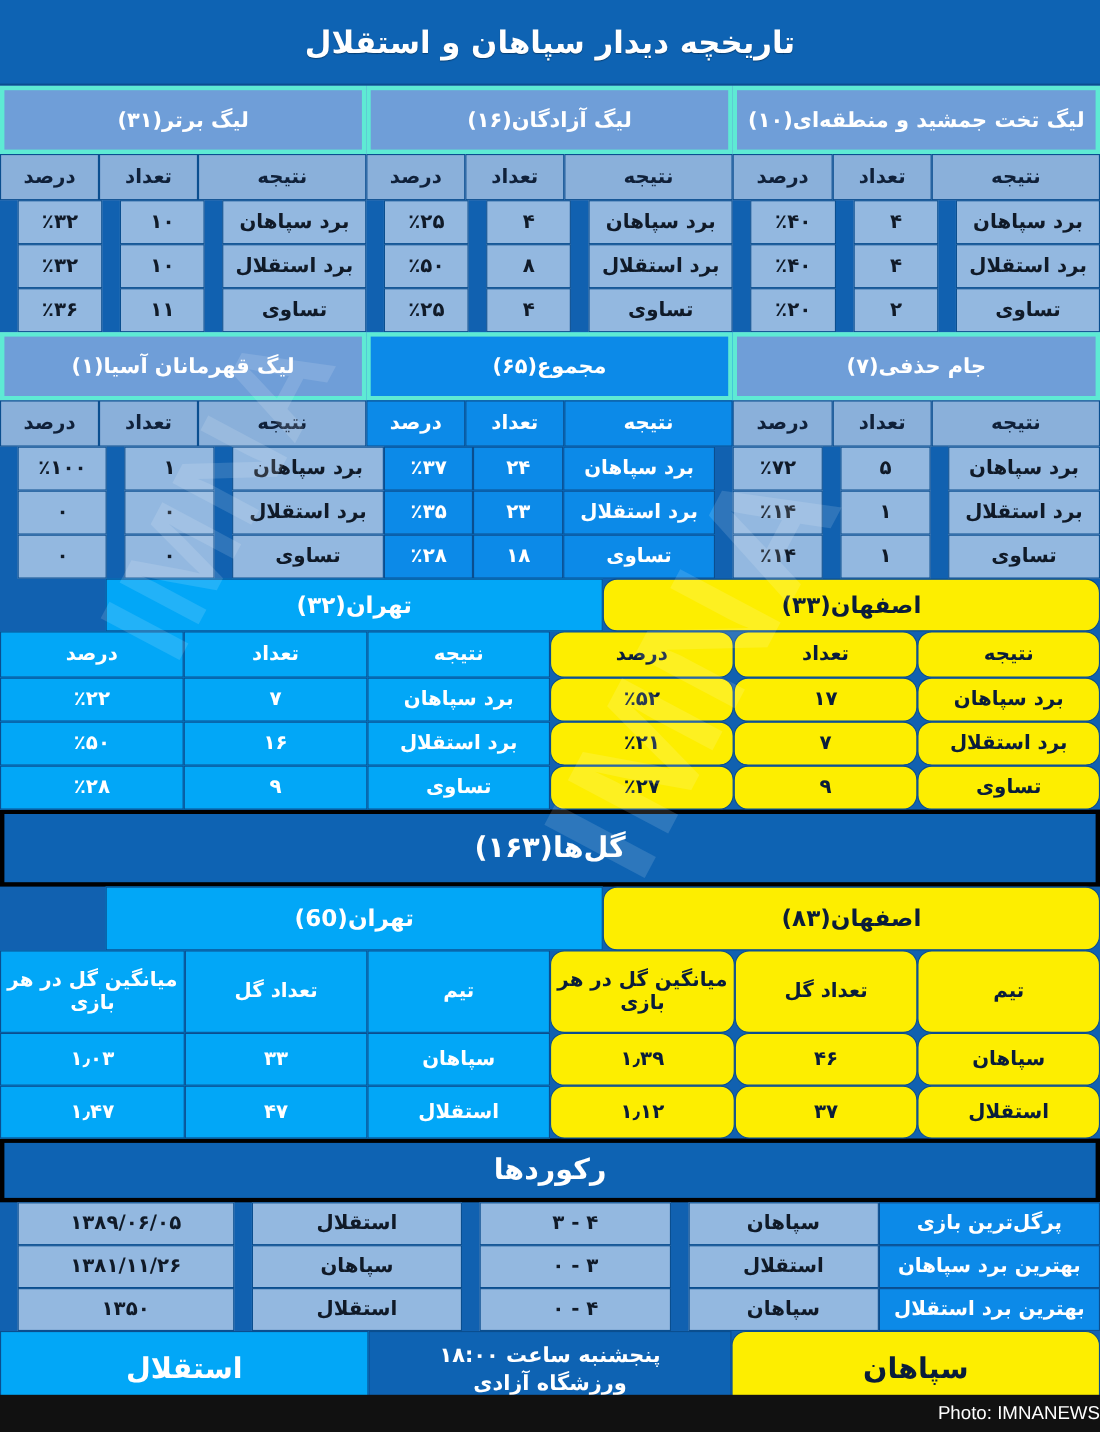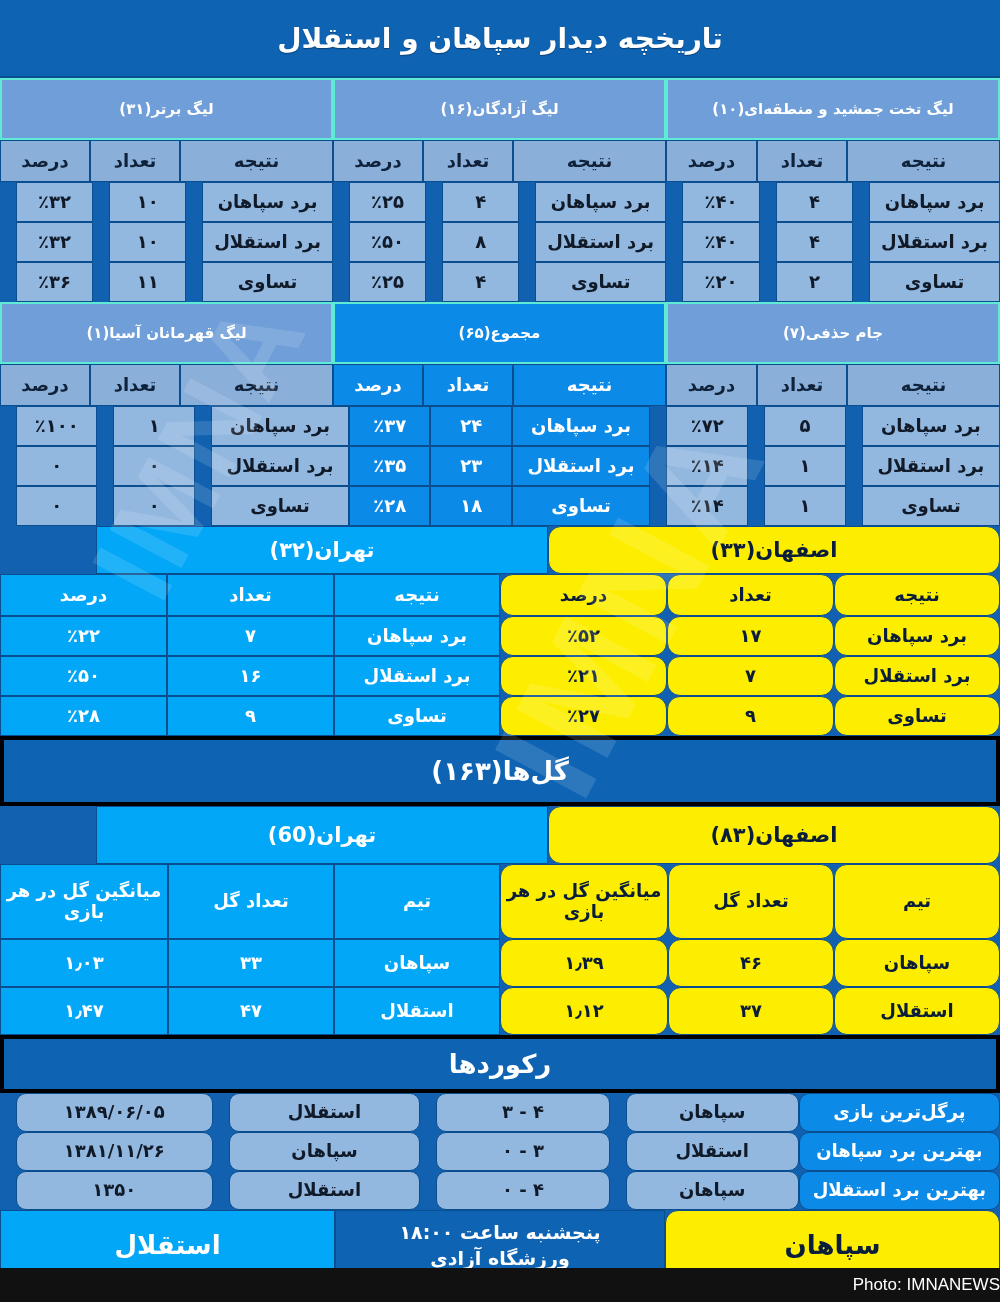--- a/index.html
+++ b/index.html
@@ -25,22 +25,22 @@
   .title{
     height:76px;font-size:28px;border-bottom:2px solid #0a4e8f;
     text-shadow:0 1px 1px rgba(0,0,0,.35);
   }
 
   .row{display:flex;width:1000px;}
 
   
   .grp-hd{
     height:62px;display:flex;align-items:center;justify-content:center;
-    font-size:15px;font-weight:bold;color:#ffffff;
-    box-sizing:border-box;border:2px solid #5eead4;
+    font-size:19px;font-weight:bold;color:#ffffff;
+    box-sizing:border-box;border:4px solid #5eead4;
   }
   .grp-hd.steel{background:#6f9ed8;}
   .grp-hd.bright{background:#0c8ae8;}
 
   .cell{
     box-sizing:border-box;border:1px solid #0a4e8f;
     display:flex;align-items:center;justify-content:center;
     font-size:18px;font-weight:bold;text-align:center;line-height:1.15;
   }
   .c-steel{background:#93b8e0;color:#101a28;margin-left:16px;}
@@ -76,21 +76,21 @@
   .g-col3{width:168px;}
   .h-gh{height:75px;}
   .h-gr{height:48px;}
 
   
   .rec-label{width:215px;}
   .rec-a{width:185px;}
   .rec-b{width:185px;}
   .rec-c{width:205px;}
   .rec-d{width:210px;}
-  .h-rec{height:39px;border-radius:10px;}
+  .h-rec{height:39px;}
 
   
   .fx-team{width:335px;height:72px;font-size:26px;}
   .fx-mid{width:330px;height:72px;font-size:19px;flex-direction:column;gap:4px;}
   .fx-right{width:335px;height:72px;font-size:26px;}
   .prev-cell{height:40px;font-size:19px;}
   .p1{width:140px;} .p2{width:140px;} .p3{width:140px;}
   .p4{width:140px;} .p5{width:140px;} .p6{width:135px;} .p7{width:165px;}
 
   .footer{

